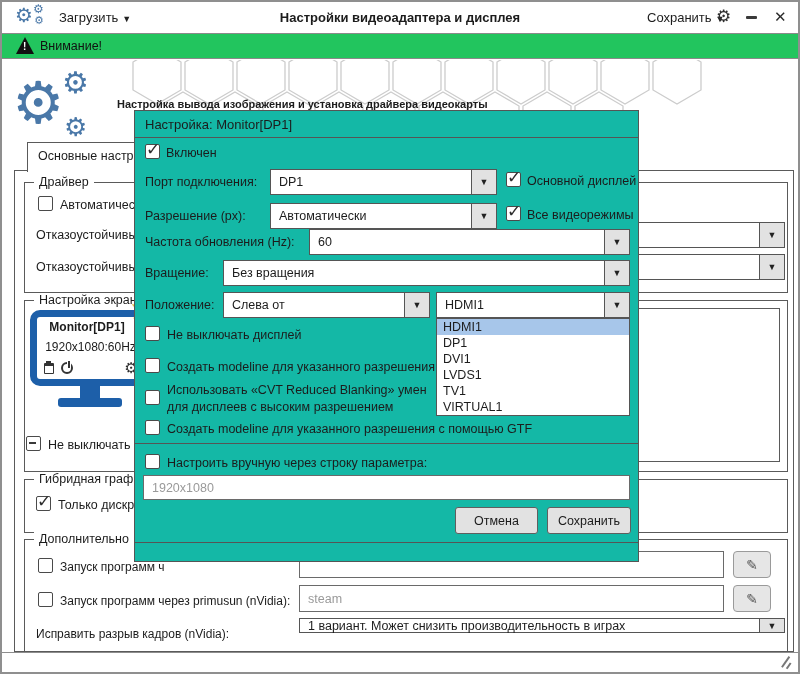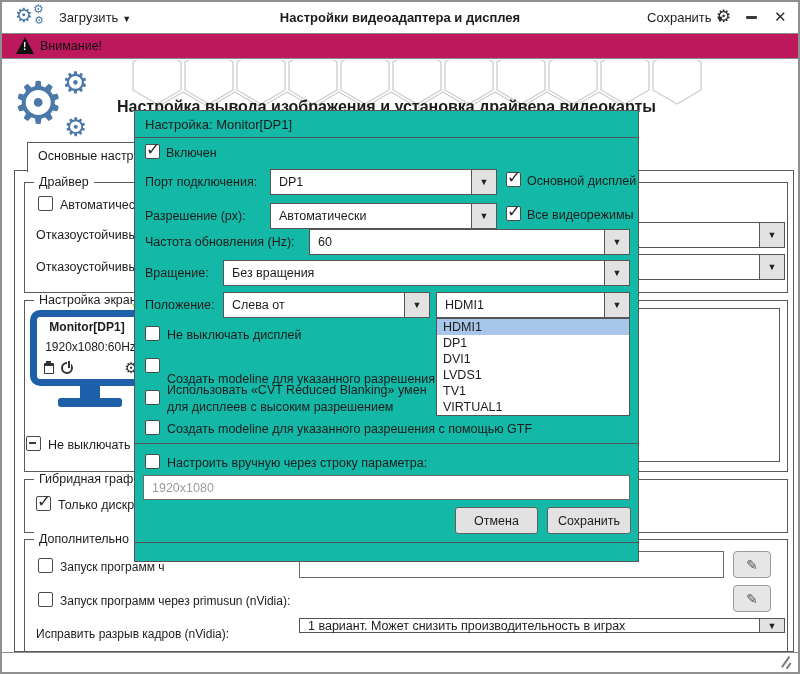--- a/index.html
+++ b/index.html
@@ -13,21 +13,21 @@
   .sm{font-size:12px;text-align:right;}
   
   .titlebar{left:0;top:0;width:796px;height:30px;background:#fff;}
   .menu-item{font-size:13px;color:#1c1c1c;cursor:default;}
   .dd-arrow{font-size:9px;color:#222;margin-left:4px;}
   .win-title{font-size:13px;font-weight:700;}
   .tb-icon{font-size:17px;color:#2e2e2e;line-height:1;}
   .min-bar{width:11px;height:3px;background:#3a3a3a;border-radius:1px;}
   .close-x{font-size:15px;font-weight:700;color:#2b2b2b;line-height:1;}
   
-  .warnbar{left:0;top:31px;width:796px;height:26px;background:#be185d;border-top:1px solid #8a8a8a;border-bottom:1px solid #8a8a8a;box-sizing:border-box;}
+  .warnbar{left:0;top:31px;width:796px;height:26px;background:#22c55e;border-top:1px solid #8a8a8a;border-bottom:1px solid #8a8a8a;box-sizing:border-box;}
   .tri{width:0;height:0;border-left:9px solid transparent;border-right:9px solid transparent;border-bottom:17px solid #101010;}
   .tri::after{content:"!";position:absolute;left:-2px;top:4px;color:#fff;font-size:10px;font-weight:700;}
   .warntext{font-size:12.5px;color:#111;}
   
   .gear-blue{color:#4a78a8;line-height:1;}
   .gear-dark{color:#2e2e2e;line-height:1;}
   
   .pagebox{border:1.6px solid #5a5a5a;background:#fff;}
   .tab{border:1.6px solid #5a5a5a;border-bottom:none;background:#fff;font-size:12.5px;padding:6px 10px 8px 10px;}
   
@@ -114,21 +114,21 @@
       <use href="#hexp" x="264" y="60"></use>
       <use href="#hexp" x="316" y="60"></use>
     <use href="#hexp" x="368" y="60"></use>
       <use href="#hexp" x="420" y="60"></use>
       <use href="#hexp" x="472" y="60"></use>
   </svg>
 
   <span class="abs gear-blue" style="left:10px;top:72px;font-size:58px;">⚙</span>
   <span class="abs gear-blue" style="left:60px;top:66px;font-size:30px;">⚙</span>
   <span class="abs gear-blue" style="left:62px;top:112px;font-size:26px;">⚙</span>
-  <span class="abs" style="left:115px;top:96px;font-size:16px;font-weight:700;">Настройка вывода изображения и установка драйвера видеокарты</span>
+  <span class="abs" style="left:115px;top:96px;font-size:11px;font-weight:700;">Настройка вывода изображения и установка драйвера видеокарты</span>
 
   <div class="abs pagebox" style="left:12px;top:168px;width:778px;height:480px;"></div>
   <div class="abs tab" style="left:25px;top:140px;height:30px;box-sizing:border-box;">Основные настройки</div>
 
   <div class="abs grp" style="left:22px;top:180px;width:762px;height:109px;"></div>
   <span class="abs grp-title" style="left:32px;top:173px;">Драйвер</span>
   <span class="abs cb" style="left:36px;top:194px;"></span>
   <span class="abs lbl" style="left:58px;top:196px;">Автоматический в</span>
   <span class="abs lbl" style="left:34px;top:226px;">Отказоустойчивый др</span>
   <div class="abs combo" style="left:297px;top:220px;width:486px;height:26px;">
@@ -166,20 +166,21 @@
 
   <span class="abs cb" style="left:36px;top:556px;"></span>
   <span class="abs lbl sm" style="left:58px;top:558px;">Запуск программ ч</span>
   <input class="abs tinput" style="left: 297px; top: 549px; width: 425px; height: 27px;">
   <div class="abs editbtn" style="left:731px;top:549px;width:38px;height:27px;">
       <span>✎</span>
     </div>
 
   <span class="abs cb" style="left:36px;top:590px;"></span>
   <span class="abs lbl sm" style="left:58px;top:592px;">Запуск программ через primusun (nVidia):</span>
+  <input class="abs tinput" style="left: 297px; top: 583px; width: 425px; height: 27px;" placeholder="steam">
   <div class="abs editbtn" style="left:731px;top:583px;width:38px;height:27px;">
       <span>✎</span>
     </div>
 
   <span class="abs lbl sm" style="left:34px;top:625px;">Исправить разрыв кадров (nVidia):</span>
   <div class="abs combo" style="left:297px;top:616px;width:486px;height:15px;">
     <span class="combo-val">1 вариант. Может снизить производительность в играх</span>
     <span class="combo-arrow">▼</span>
   </div>
 
@@ -241,21 +242,21 @@
       <div class="list-item">DVI1</div>
       <div class="list-item">LVDS1</div>
       <div class="list-item">TV1</div>
       <div class="list-item">VIRTUAL1</div>
     </div>
 
     <span class="abs cb" style="left:10px;top:215px;"></span>
     <span class="abs lbl" style="left:32px;top:217px;">Не выключать дисплей</span>
 
     <span class="abs cb" style="left:10px;top:247px;"></span>
-    <span class="abs lbl" style="left:32px;top:249px;margin-top:12px;">Создать modeline для указанного разрешения</span>
+    <span class="abs lbl" style="left:32px;top:249px;">Создать modeline для указанного разрешения</span>
 
     <span class="abs cb" style="left:10px;top:279px;"></span>
     <span class="abs lbl" style="left:32px;top:272px;">Использовать «CVT Reduced Blanking» умен</span>
     <span class="abs lbl" style="left:32px;top:289px;">для дисплеев с высоким разрешением</span>
 
     <span class="abs cb" style="left:10px;top:309px;"></span>
     <span class="abs lbl" style="left:32px;top:311px;">Создать modeline для указанного разрешения с помощью GTF</span>
 
     <div class="abs sep" style="left:0;right:0;top:332px;"></div>
 

